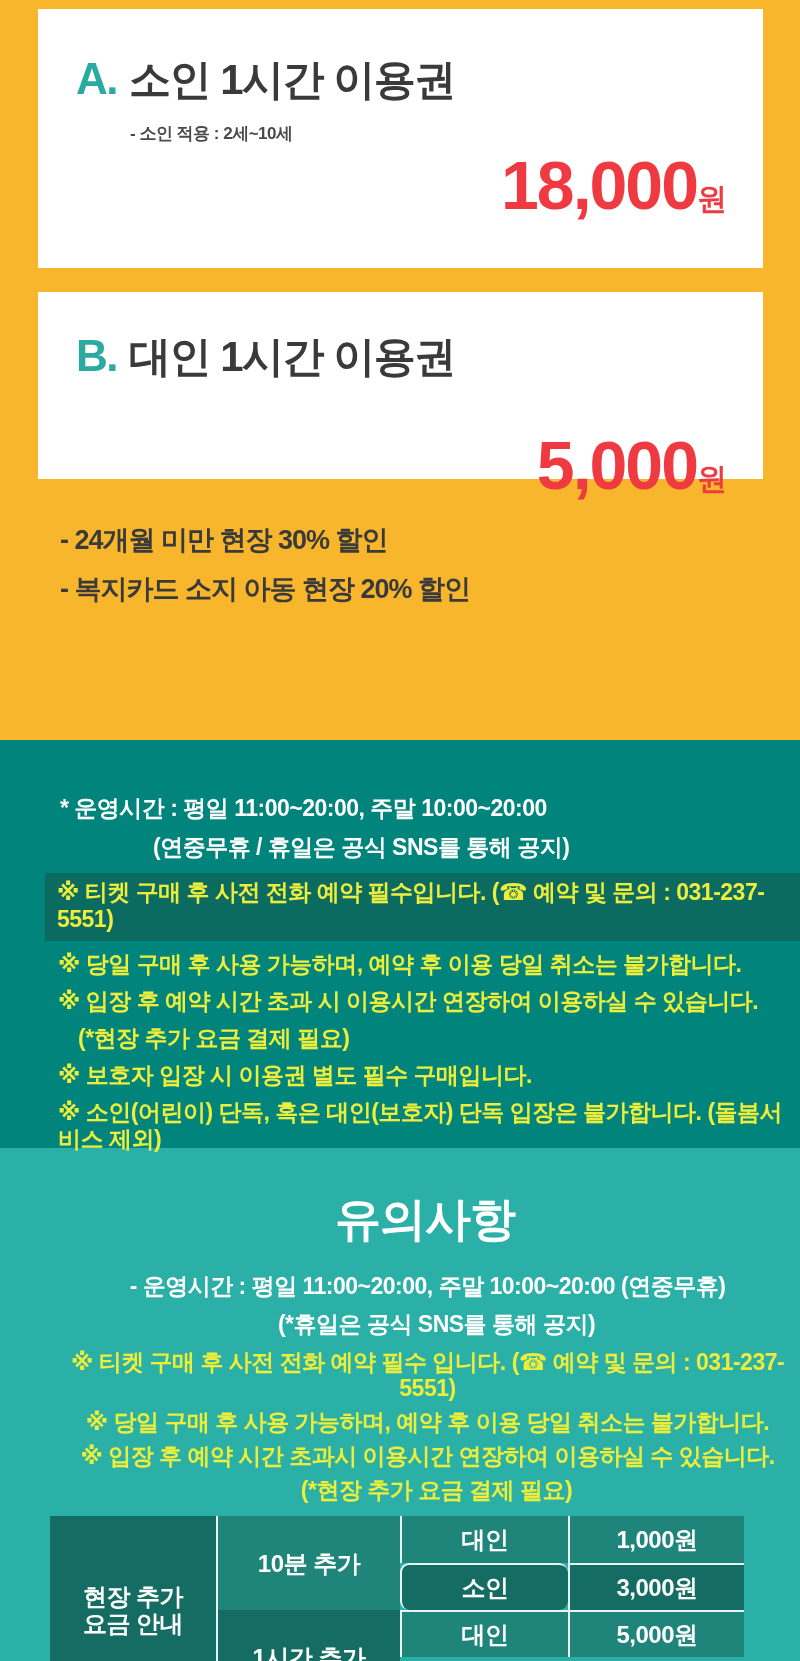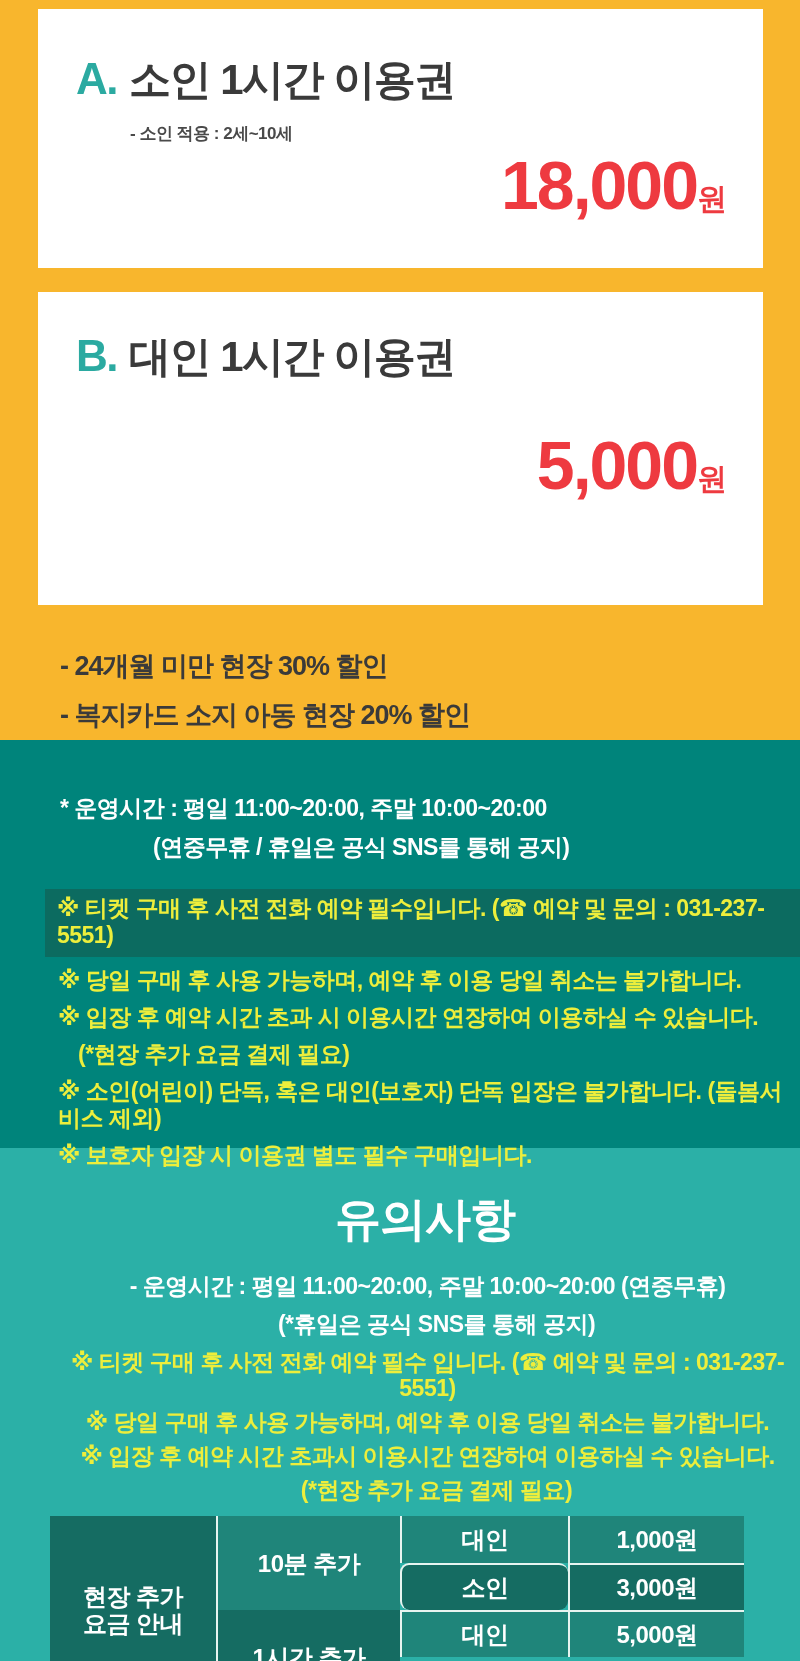--- a/index.html
+++ b/index.html
@@ -5,21 +5,21 @@
   html,body{margin:0;padding:0;}
   body{
     width:800px;height:1661px;overflow:hidden;position:relative;
     font-family:"Liberation Sans","DejaVu Sans",sans-serif;
     background:#F8B62D;
   }
   
   .sec-yellow{background:#F8B62D;height:740px;box-sizing:border-box;padding-top:9px;}
   .card{width:725px;margin-left:38px;background:#ffffff;box-sizing:border-box;}
   .card-a{height:259px;}
-  .card-b{height:313px;margin-top:24px;}
+  .card-b{height:187px;margin-top:24px;}
   .card-title{padding:46px 0 0 38px;font-size:42px;line-height:48px;font-weight:bold;color:#3a3a3a;letter-spacing:-1.5px;}
   .card-b .card-title{padding-top:40px;}
   .ticket-label{color:#2BAAA1;font-size:44px;margin-right:12px;}
   .card-subtitle{margin:16px 0 0 92px;font-size:17px;line-height:27px;font-weight:bold;color:#4a4a4a;letter-spacing:-0.5px;}
   .price-row{text-align:right;padding-right:36px;margin-top:4px;line-height:68px;white-space:nowrap;}
   .card-b .price-row{margin-top:50px;}
   .price{font-size:68px;font-weight:bold;color:#EE3A40;letter-spacing:-2px;}
   .price-unit{font-size:30px;font-weight:bold;color:#EE3A40;letter-spacing:0;}
   .discounts{margin:46px 0 0 60px;}
   .discount-line{font-size:27px;line-height:30px;font-weight:bold;color:#3a3a3a;letter-spacing:-1px;}
@@ -29,21 +29,21 @@
   .sec-dark{background:#00847B;height:408px;box-sizing:border-box;padding-top:55px;}
   .n-line{font-size:23px;line-height:27px;font-weight:bold;letter-spacing:-0.5px;}
   .n-white{color:#ffffff;}
   .n-yellow{color:#EDEE3C;}
   .ml60{margin-left:60px;}
   .ml153{margin-left:153px;}
   .ml58{margin-left:58px;}
   .ml78{margin-left:78px;}
   .mt12{margin-top:12px;}
   .mt10{margin-top:10px;}
-  .hl-wrap{margin:28px 0 0 45px;}
+  .hl-wrap{margin:12px 0 0 45px;}
   .hl-box{display:inline-block;background:#0C6B60;padding:6px 14px 8px 12px;}
 
   
   .sec-light{background:#2BB0A7;height:513px;box-sizing:border-box;overflow:hidden;text-align:center;}
   .caution-title{margin:45px 0 0 50px;font-size:46px;line-height:52px;font-weight:bold;color:#ffffff;letter-spacing:-1px;}
   .c-lines{margin-top:28px;}
   .c-line{font-size:23px;line-height:26px;font-weight:bold;letter-spacing:-0.5px;}
   .mlA{margin-left:55px;}
   .mlB{margin-left:73px;}
   .mt8{margin-top:8px;}
@@ -94,22 +94,22 @@
   <div class="n-line n-white ml60">* 운영시간 : 평일 11:00~20:00, 주말 10:00~20:00</div>
   <div class="n-line n-white ml153 mt12">(연중무휴 / 휴일은 공식 SNS를 통해 공지)</div>
 
   <div class="hl-wrap">
     <span class="hl-box n-line n-yellow">※ 티켓 구매 후 사전 전화 예약 필수입니다. (☎ 예약 및 문의 : 031-237-5551)</span>
   </div>
 
   <div class="n-line n-yellow ml58 mt10">※ 당일 구매 후 사용 가능하며, 예약 후 이용 당일 취소는 불가합니다.</div>
   <div class="n-line n-yellow ml58 mt10">※ 입장 후 예약 시간 초과 시 이용시간 연장하여 이용하실 수 있습니다.</div>
   <div class="n-line n-yellow ml78 mt10">(*현장 추가 요금 결제 필요)</div>
+  <div class="n-line n-yellow ml58 mt10">※ 보호자 입장 시 이용권 별도 필수 구매입니다.</div>
   <div class="n-line n-yellow ml58 mt10">※ 소인(어린이) 단독, 혹은 대인(보호자) 단독 입장은 불가합니다. (돌봄서비스 제외)</div>
-  <div class="n-line n-yellow ml58 mt10">※ 보호자 입장 시 이용권 별도 필수 구매입니다.</div>
 </div>
 
 <div class="sec-light">
   <div class="caution-title">유의사항</div>
 
   <div class="c-lines">
     <div class="c-line n-white mlA">- 운영시간 : 평일 11:00~20:00, 주말 10:00~20:00 (연중무휴)</div>
     <div class="c-line n-white mlB mt12">(*휴일은 공식 SNS를 통해 공지)</div>
     <div class="c-line n-yellow mlA mt12">※ 티켓 구매 후 사전 전화 예약 필수 입니다. (☎ 예약 및 문의 : 031-237-5551)</div>
     <div class="c-line n-yellow mlA mt8">※ 당일 구매 후 사용 가능하며, 예약 후 이용 당일 취소는 불가합니다.</div>

